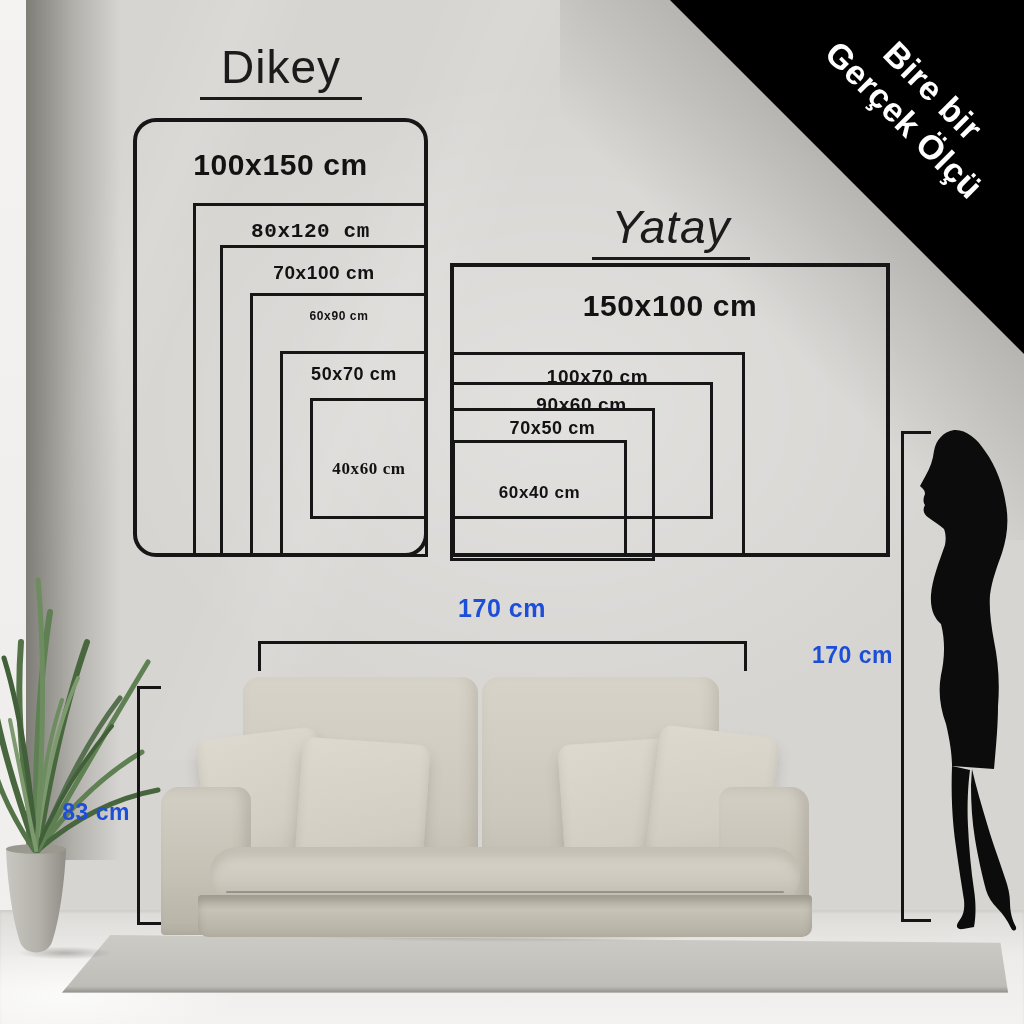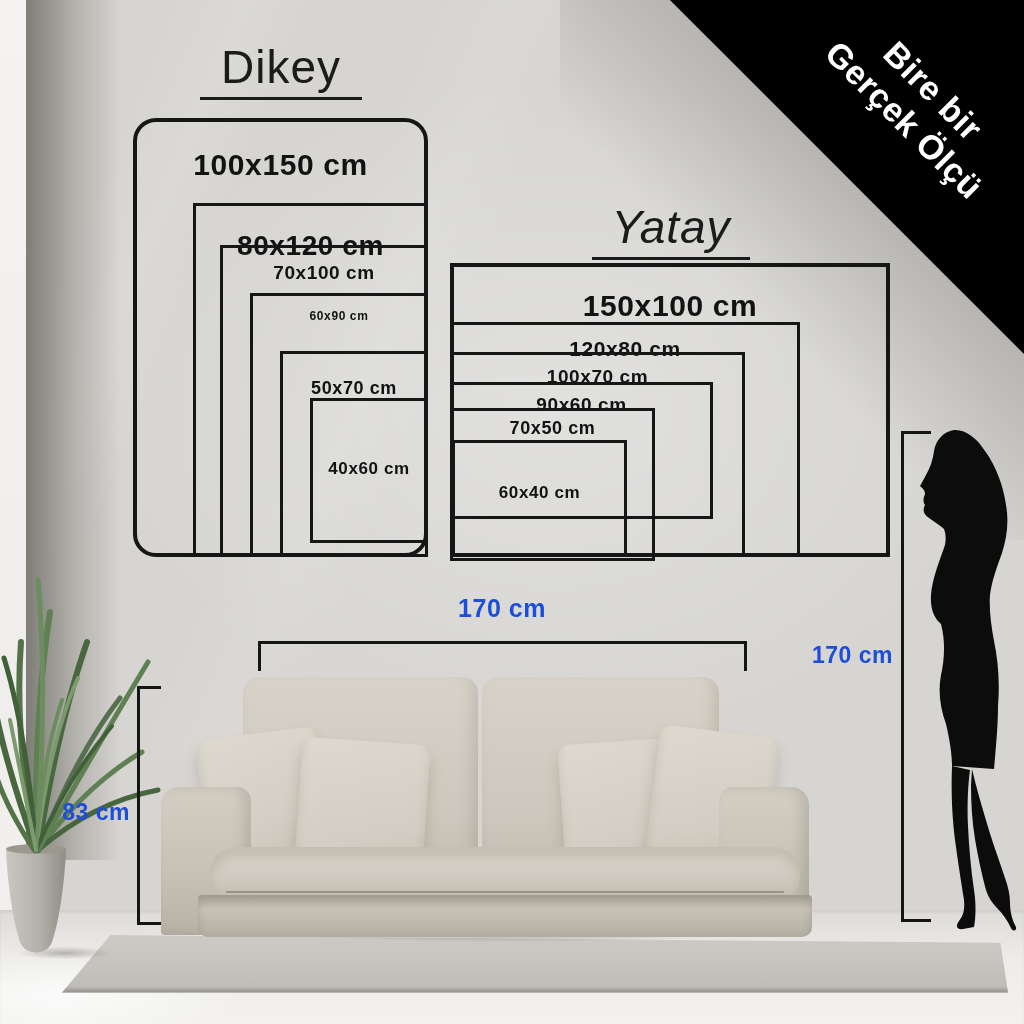--- a/index.html
+++ b/index.html
@@ -24,25 +24,25 @@
   .group-title { position:absolute; font-size:46px; color:#1b1b1b; text-align:center;
                  border-bottom:3px solid #1b1b1b; padding-bottom:3px; letter-spacing:1px; }
   .title-dikey { left:200px; top:40px;  width:162px; }
   .title-yatay { left:592px; top:200px; width:158px;font-style:italic; }
 
   .szbox { position:absolute; border:3px solid #161616; background:transparent; }
   .szbox.outer { border-width:4px; }
   .size-label { display:block; font-weight:bold; text-align:center; color:#121212; letter-spacing:.6px; }
 
   .d1 { left:133px; top:118px; width:295px; height:439px;border-radius:23px; } .d1 .size-label { font-size:30px; margin-top:26px; }
-  .d2 { left:193px; top:203px; width:235px; height:354px; } .d2 .size-label { font-size:28px; margin-top:24px; }
+  .d2 { left:193px; top:203px; width:235px; height:354px; } .d2 .size-label { font-size:21px; margin-top:14px;font-family:Liberation Mono, monospace; }
   .d3 { left:220px; top:245px; width:208px; height:312px; } .d3 .size-label { font-size:19px; margin-top:14px; }
   .d4 { left:250px; top:293px; width:178px; height:264px; } .d4 .size-label { font-size:12px; margin-top:13px; }
-  .d5 { left:280px; top:351px; width:148px; height:206px; } .d5 .size-label { font-size:18px; margin-top:24px; }
-  .d6 { left:310px; top:398px; width:118px; height:145px; } .d6 .size-label { font-size:17px; margin-top:58px; }
+  .d5 { left:280px; top:351px; width:148px; height:206px; } .d5 .size-label { font-size:18px; margin-top:10px; }
+  .d6 { left:310px; top:398px; width:118px; height:121px;font-family:Liberation Serif, serif; } .d6 .size-label { font-size:17px; margin-top:58px; }
 
   .y1 { left:450px; top:263px; width:440px; height:294px; } .y1 .size-label { font-size:30px; margin-top:22px; }
   .y2 { left:450px; top:322px; width:350px; height:235px; } .y2 .size-label { font-size:21px; margin-top:12px; }
   .y3 { left:450px; top:352px; width:295px; height:205px; } .y3 .size-label { font-size:19px; margin-top:11px; }
   .y4 { left:450px; top:382px; width:263px; height:137px; } .y4 .size-label { font-size:19px; margin-top:9px; }
   .y5 { left:450px; top:408px; width:205px; height:153px; } .y5 .size-label { font-size:18px; margin-top:7px; }
   .y6 { left:452px; top:440px; width:175px; height:117px; } .y6 .size-label { font-size:17px; margin-top:40px; }
 
   
   .ribbon { position:absolute; left:640px; top:0; width:384px; height:384px;
@@ -138,23 +138,20 @@
   <div class="szbox d5">
       <span class="size-label">50x70 cm</span>
     </div>
   <div class="szbox d6">
       <span class="size-label">40x60 cm</span>
     </div>
 
   <div class="group-title title-yatay">Yatay</div>
   <div class="szbox outer y1">
       <span class="size-label">150x100 cm</span>
-    </div>
-  <div class="szbox y2">
-      <span class="size-label">120x80 cm</span>
     </div>
   <div class="szbox y3">
       <span class="size-label">100x70 cm</span>
     </div>
   <div class="szbox y4">
       <span class="size-label">90x60 cm</span>
     </div>
   <div class="szbox y5">
       <span class="size-label">70x50 cm</span>
     </div>

